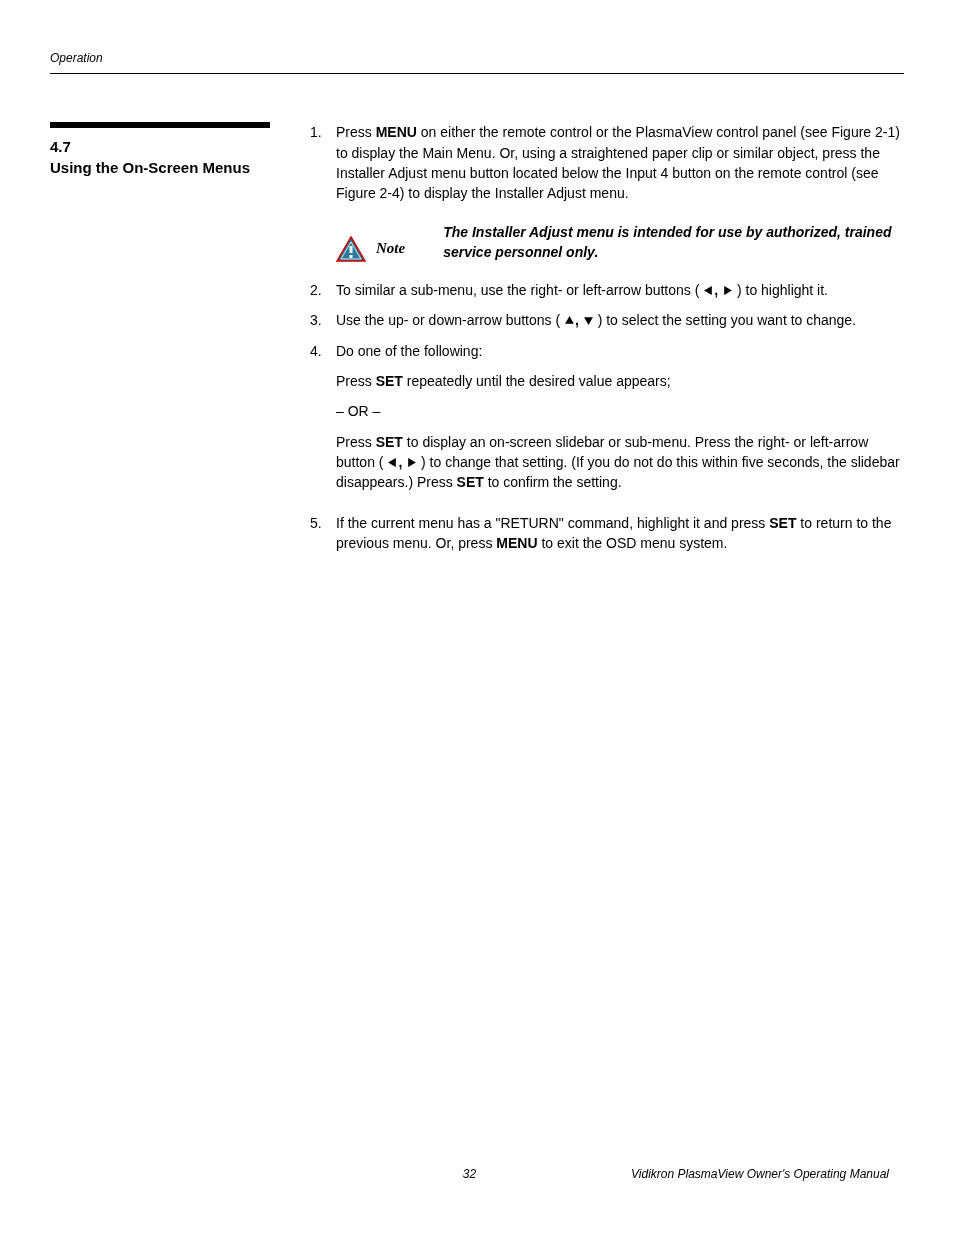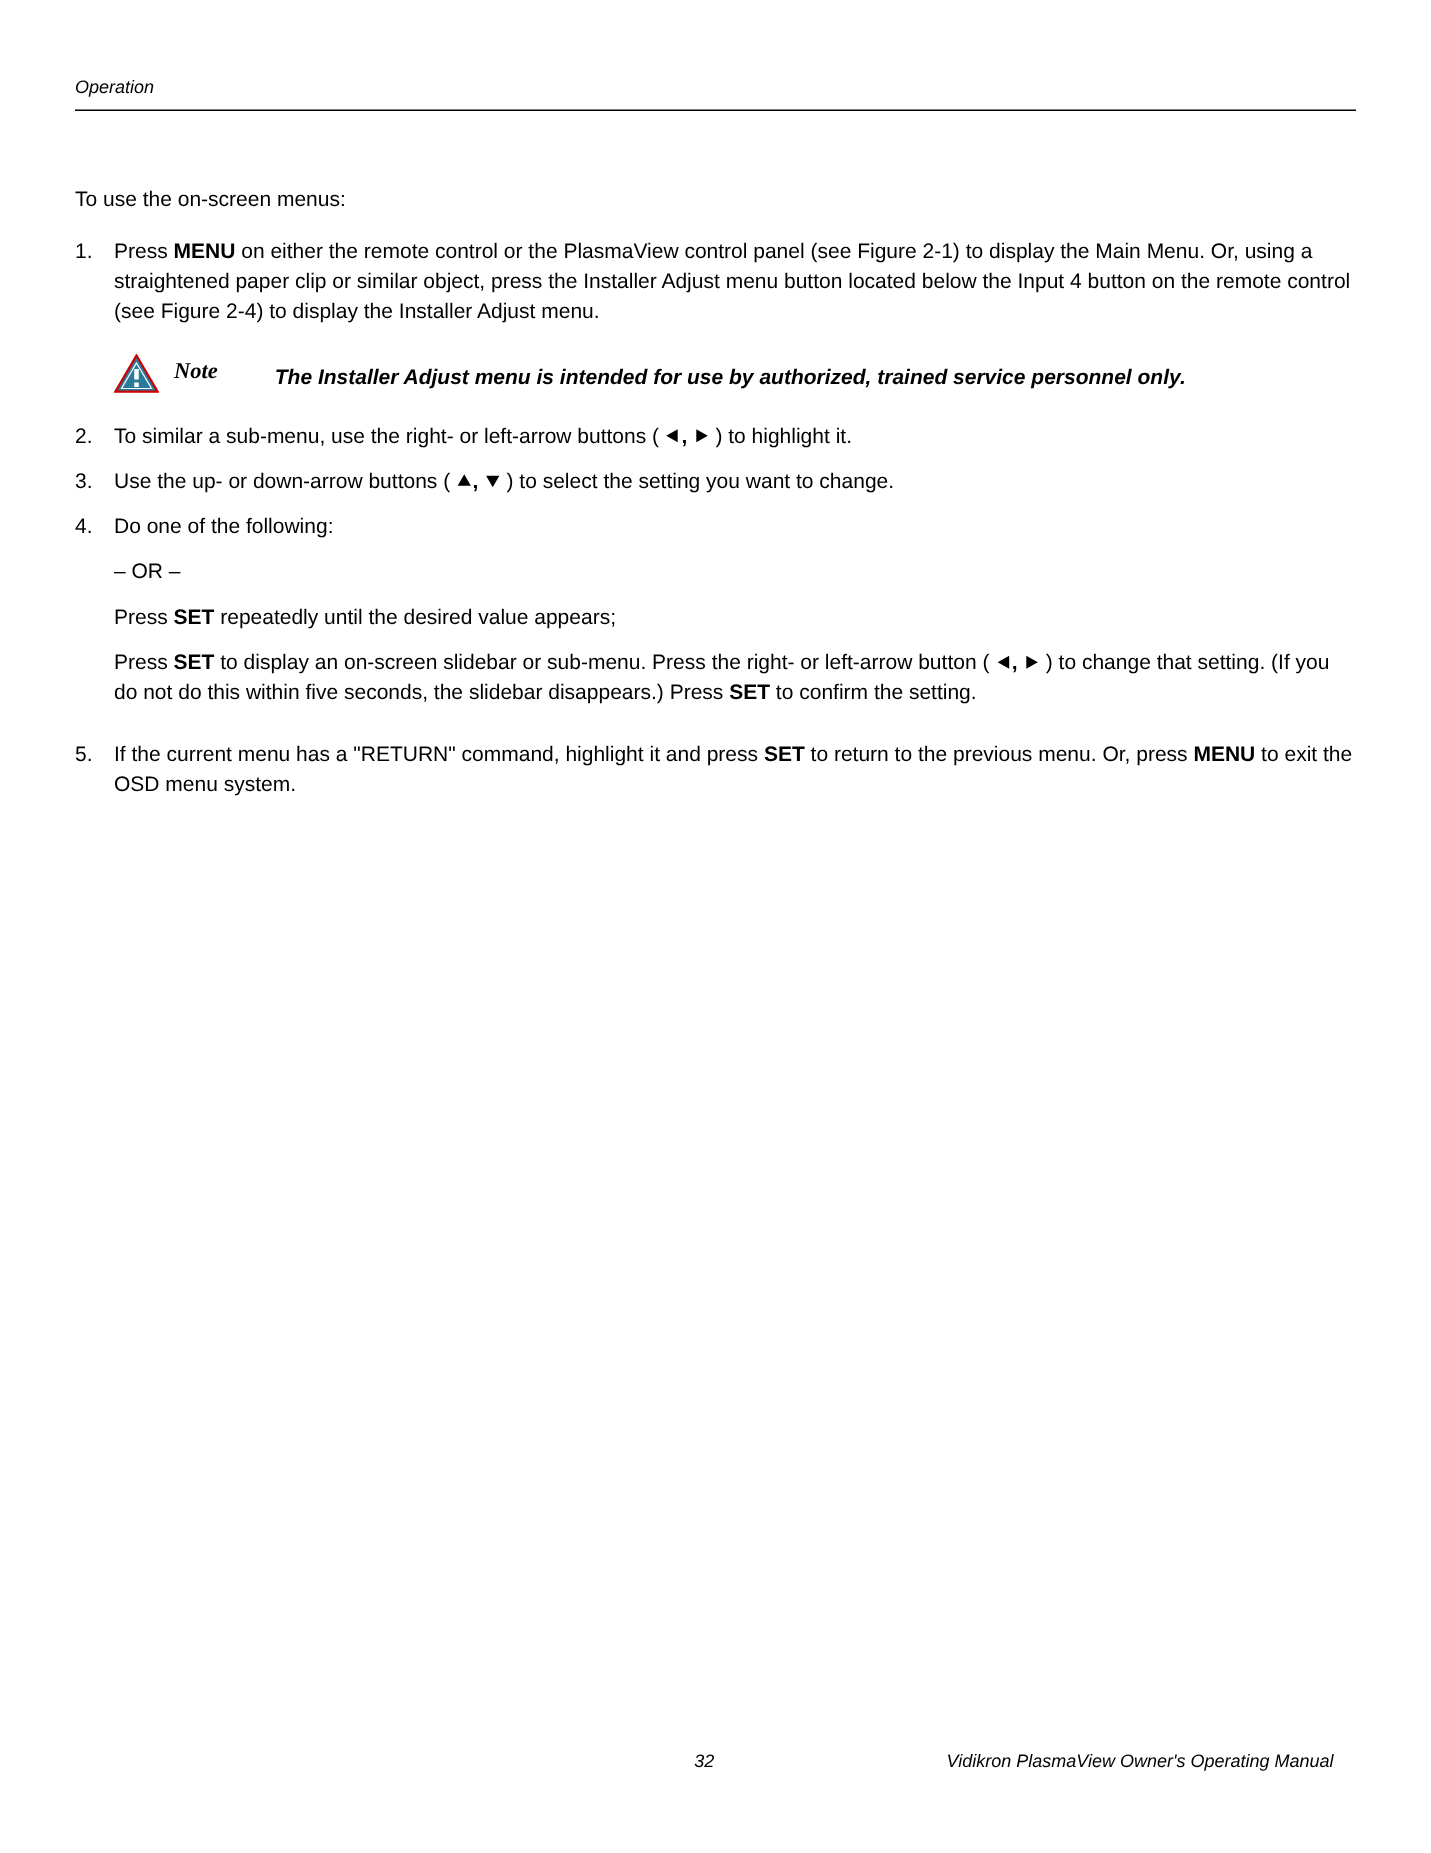--- a/index.html
+++ b/index.html
@@ -129,23 +129,27 @@
   </style>
 </head>
 <body>
 
 <div class="header">
   <span>Operation</span>
   <hr class="header-rule">
 </div>
 
 <div class="content-wrap">
+  <div class="left-col">
+    <div class="section-bar"></div>
+    <div class="section-num">4.7</div>
+    <div class="section-title">Using the On-Screen Menus</div>
+  </div>
 
   <div class="right-col">
-    <p class="intro">To use the on-screen menus:</p>
 
     <ol class="steps">
 
       <li>
         <span class="num">1.</span>
         <span class="body">
           <span>Press </span><b>MENU</b><span> on either the remote control or the PlasmaView control panel (see Figure 2-1) to display the Main Menu. Or, using a straightened paper clip or similar object, press the Installer Adjust menu button located below the Input 4 button on the remote control (see Figure 2-4) to display the Installer Adjust menu.</span>
         </span>
       </li>
     </ol>
@@ -191,25 +195,25 @@
             </svg>
           <span>) to select the setting you want to change.</span>
         </span>
       </li>
 
       <li>
         <span class="num">4.</span>
         <span class="body">
           <span>Do one of the following:</span>
 
-          <p class="sub-para">– OR –</p>
-
           <p class="sub-para">
             <span>Press </span><b>SET</b><span> repeatedly until the desired value appears;</span>
           </p>
+
+          <p class="sub-para">– OR –</p>
 
           <p class="sub-para">
             <span>Press </span><b>SET</b><span> to display an on-screen slidebar or sub-menu. Press the right- or left-arrow button (</span>
             <svg class="arrow-icon" width="11" height="11" viewBox="0 0 10 10">
                 <polygon points="8,1 8,9 1,5" fill="#000"></polygon>
               </svg><b>, </b>
             <svg class="arrow-icon" width="11" height="11" viewBox="0 0 10 10">
                 <polygon points="2,1 2,9 9,5" fill="#000"></polygon>
               </svg>
             <span>) to change that setting. (If you do not do this within five seconds, the slidebar disappears.) Press </span><b>SET</b><span> to confirm the setting.</span>

